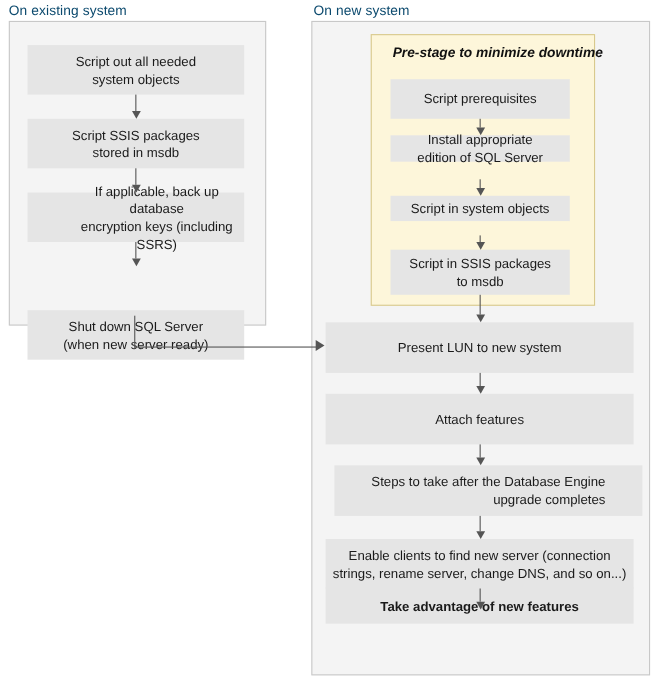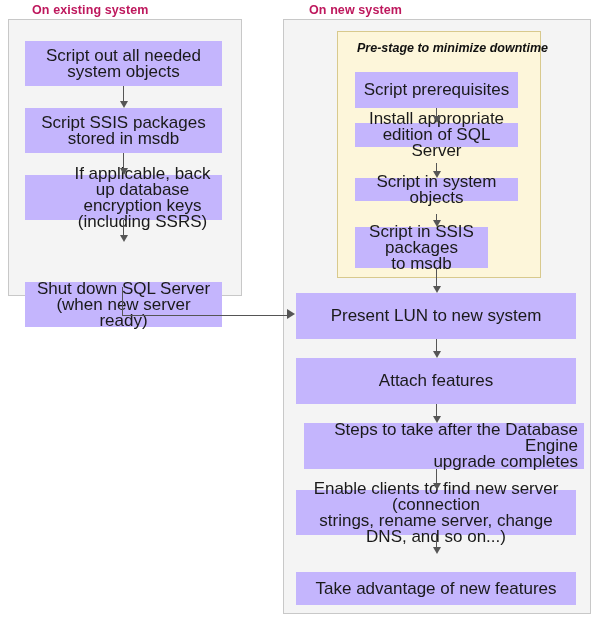--- a/index.html
+++ b/index.html
@@ -12,25 +12,24 @@
     height: 628px;
     position: relative;
     font-family: "Liberation Sans", sans-serif;
     color: #1a1a1a;
     overflow: hidden;
   }
 
   .panel-label {
     position: absolute;
     font-size: 12.5px;
-    font-weight: bold;
-    color: #be185d;
+    font-weight: normal;
+    color: #0c4a6e;
     letter-spacing: 0.1px;
     white-space: nowrap;
-    margin-left: 24px;
   }
   #label-existing { left: 8px;   top: 3px; }
   #label-new      { left: 285px; top: 3px; }
 
   .panel {
     position: absolute;
     background: #f4f4f4;
     border: 1px solid #c8c8c8;
     box-sizing: border-box;
   }
@@ -55,50 +54,50 @@
     font-size: 12.5px;
     font-weight: bold;
     font-style: italic;
     color: #111111;
     white-space: nowrap;
     margin-left: 12px;
   }
 
   .node {
     position: absolute;
-    background: #c4b5fd;
+    background: #e5e5e5;
     box-sizing: border-box;
     display: flex;
     align-items: center;
     justify-content: center;
     text-align: center;
-    font-size: 17px;
+    font-size: 12px;
     line-height: 16px;
     color: #1a1a1a;
     padding: 2px 6px;
   }
 
   
   #n-script-objects { left: 25px; top: 41px;  width: 197px; height: 45px; }
   #n-script-ssis    { left: 25px; top: 108px; width: 197px; height: 45px; }
   #n-backup-keys    { left: 25px; top: 175px; width: 197px; height: 45px; padding-left: 44px; }
   #n-shutdown       { left: 25px; top: 242px; width: 197px; height: 45px; margin-top: 40px; }
 
   
   #n-prereq         { left: 355px; top: 72px;  width: 163px; height: 36px; }
   #n-install-sql    { left: 355px; top: 123px; width: 163px; height: 24px; }
   #n-script-in-sys  { left: 355px; top: 178px; width: 163px; height: 23px; }
-  #n-script-in-ssis { left: 355px; top: 227px; width: 133px; height: 41px; }
+  #n-script-in-ssis { left: 355px; top: 227px; width: 163px; height: 41px; }
 
   
   #n-present-lun    { left: 296px; top: 293px; width: 280px; height: 46px; }
   #n-attach-db      { left: 296px; top: 358px; width: 280px; height: 46px; }
   #n-after-steps    { left: 304px; top: 423px; width: 280px; height: 46px; text-align: right; }
   #n-enable-clients { left: 296px; top: 490px; width: 280px; height: 45px; }
-  #n-new-features   { left: 296px; top: 572px; width: 280px; height: 33px; }
+  #n-new-features   { left: 296px; top: 534px; width: 280px; height: 33px; font-weight: bold; }
 
   
   .arrow-v { position: absolute; width: 11px; }
   .arrow-v .stem {
     position: absolute;
     left: 5px;
     top: 0;
     width: 1.4px;
     background: #555555;
   }

